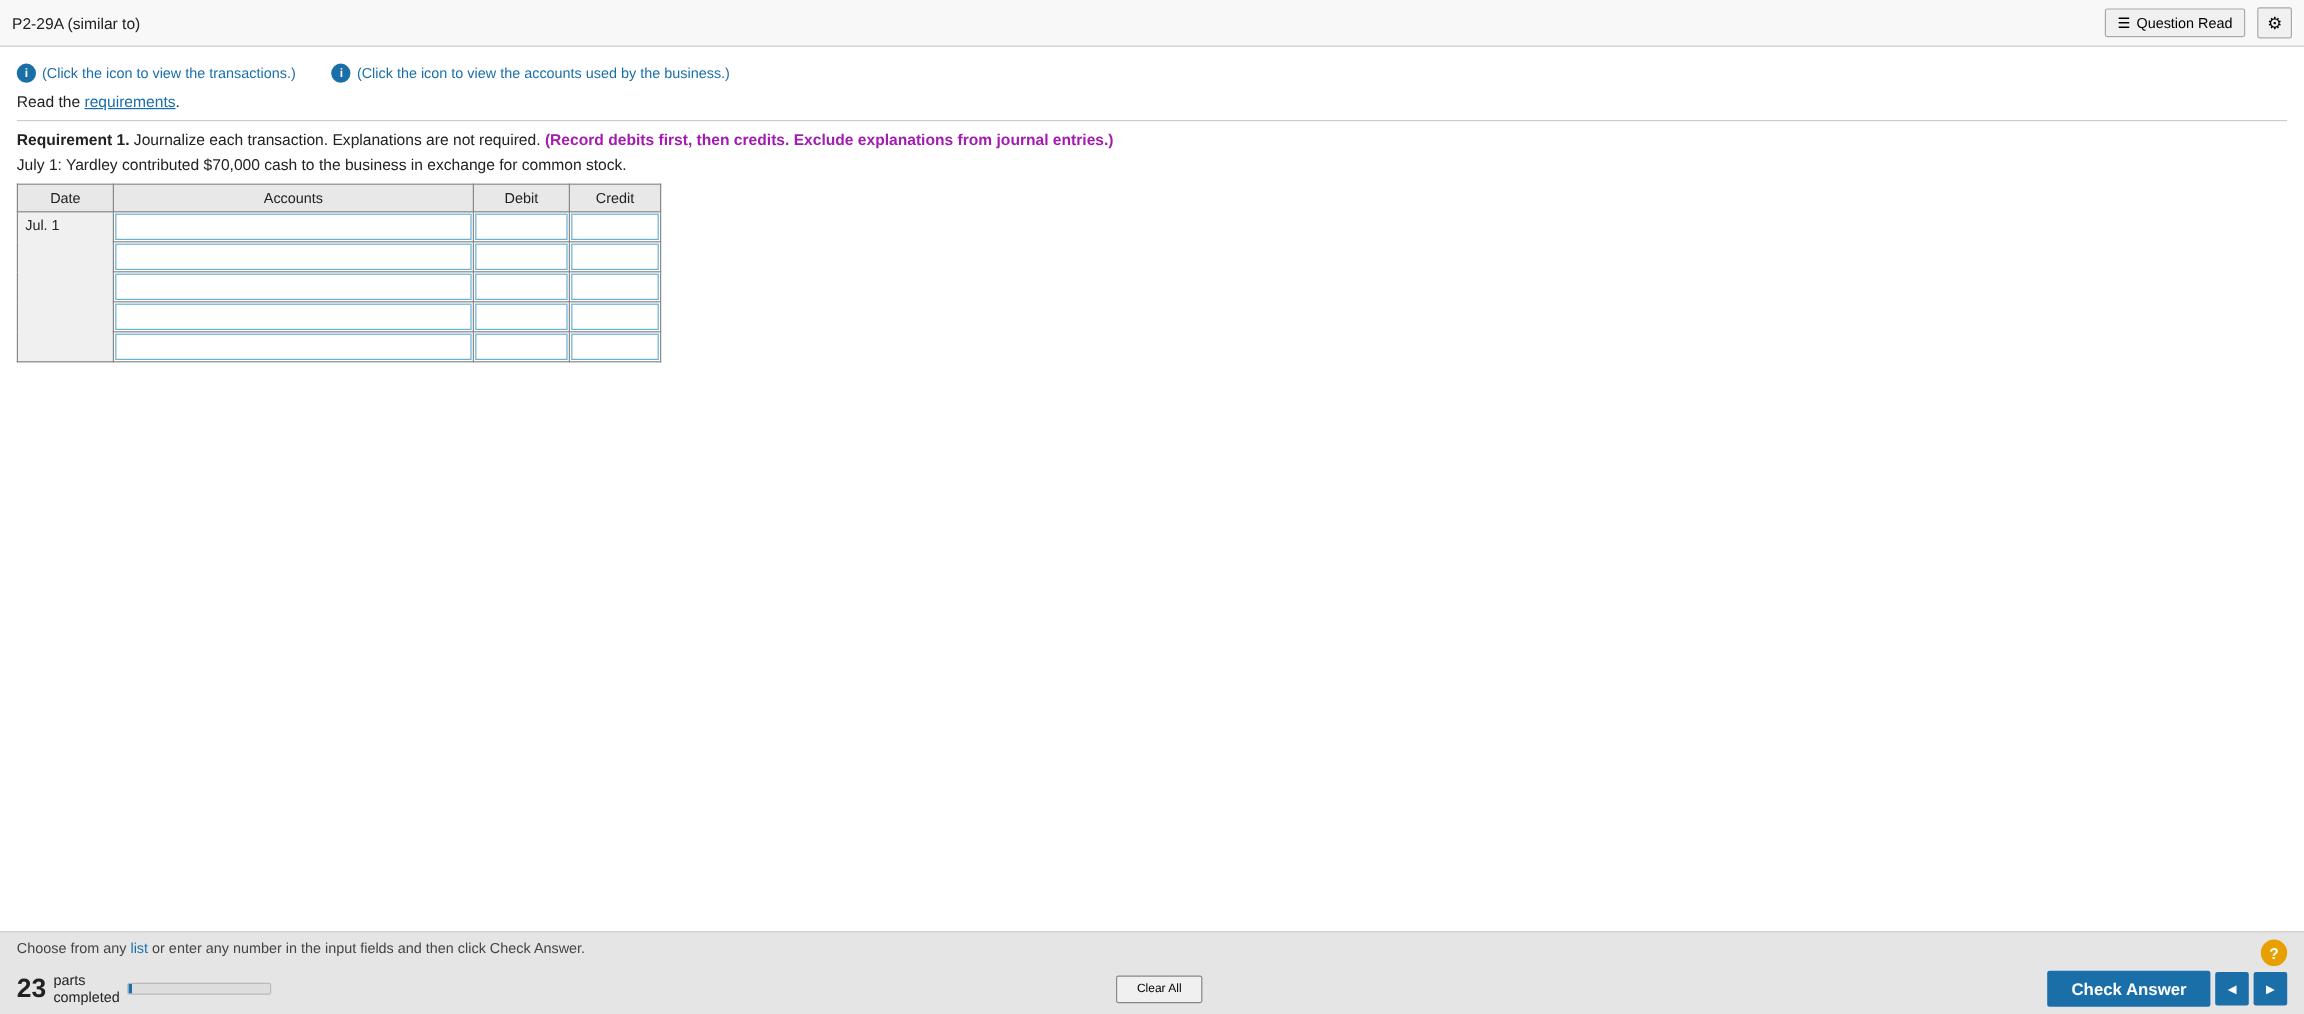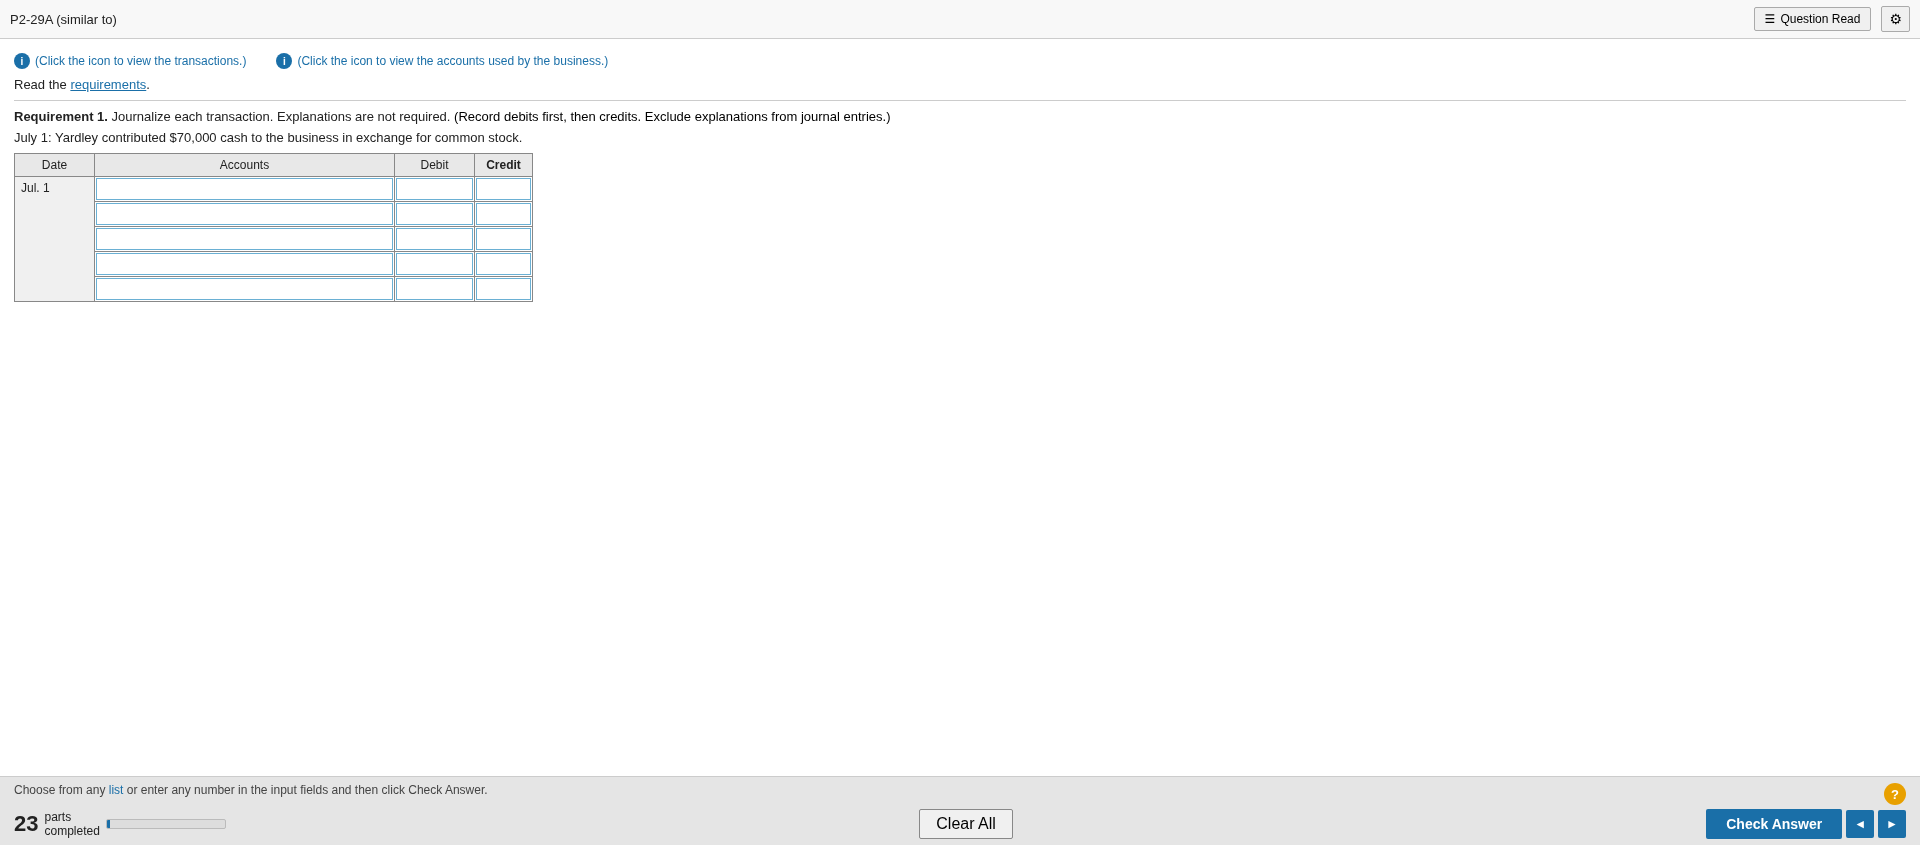--- a/index.html
+++ b/index.html
@@ -36,42 +36,42 @@
       font-size: 10px; font-weight: bold; cursor: pointer; flex-shrink: 0;
     }
     .info-link { color: #1a6fa8; font-size: 12px; cursor: pointer; }
     .requirements-row { margin-top: 8px; font-size: 13px; }
     .requirements-link { color: #1a6fa8; text-decoration: underline; cursor: pointer; }
 
     .divider { border: none; border-top: 1px solid #ccc; margin: 8px 0; }
 
     .requirement-label { font-size: 13px; margin-bottom: 4px; }
     .requirement-label strong { font-weight: bold; }
-    .instruction-green { color: #000000; }
+    .instruction-green { color: #a21caf; font-weight: bold; }
 
     .transaction-label { font-size: 13px; margin: 6px 0 8px 0; }
 
     
     .journal-table {
       border-collapse: collapse;
       border: 1px solid #888;
       font-size: 12px;
     }
     .journal-table th {
       background: #e8e8e8;
       border: 1px solid #888;
       padding: 4px 8px;
       text-align: center;
       font-weight: normal;
       font-size: 12px;
     }
     .journal-table th.date-col { width: 80px; }
     .journal-table th.accounts-col { width: 300px; }
     .journal-table th.debit-col { width: 80px; }
-    .journal-table th.credit-col { width: 58px; font-weight: bold; }
+    .journal-table th.credit-col { width: 76px; }
 
     .journal-table td {
       border: 1px solid #888;
       padding: 1px;
       vertical-align: top;
     }
     .journal-table td.date-cell {
       padding: 4px 6px;
       vertical-align: top;
       font-size: 12px;
@@ -104,21 +104,21 @@
     }
     .parts-count { font-size: 22px; font-weight: bold; color: #222; }
     .progress-bar-outer {
       width: 120px; height: 10px; background: #ddd; border: 1px solid #bbb; border-radius: 2px; overflow: hidden;
     }
     .progress-bar-inner { height: 100%; background: #1a6fa8; width: 3%; }
 
     .footer-center { display: flex; align-items: center; gap: 8px; }
     .clear-all-btn {
       border: 1px solid #888; background: #f0f0f0; padding: 5px 16px;
-      font-size: 16px; cursor: pointer; border-radius: 2px;
+      font-size: 10px; cursor: pointer; border-radius: 2px;
     }
     .footer-right { display: flex; align-items: center; gap: 4px; }
     .check-answer-btn {
       background: #1a6fa8; color: #fff; border: none; padding: 7px 20px;
       font-size: 14px; font-weight: bold; cursor: pointer; border-radius: 2px;
     }
     .nav-btn {
       background: #1a6fa8; color: #fff; border: none; padding: 7px 8px;
       font-size: 12px; cursor: pointer; border-radius: 2px;
     }

